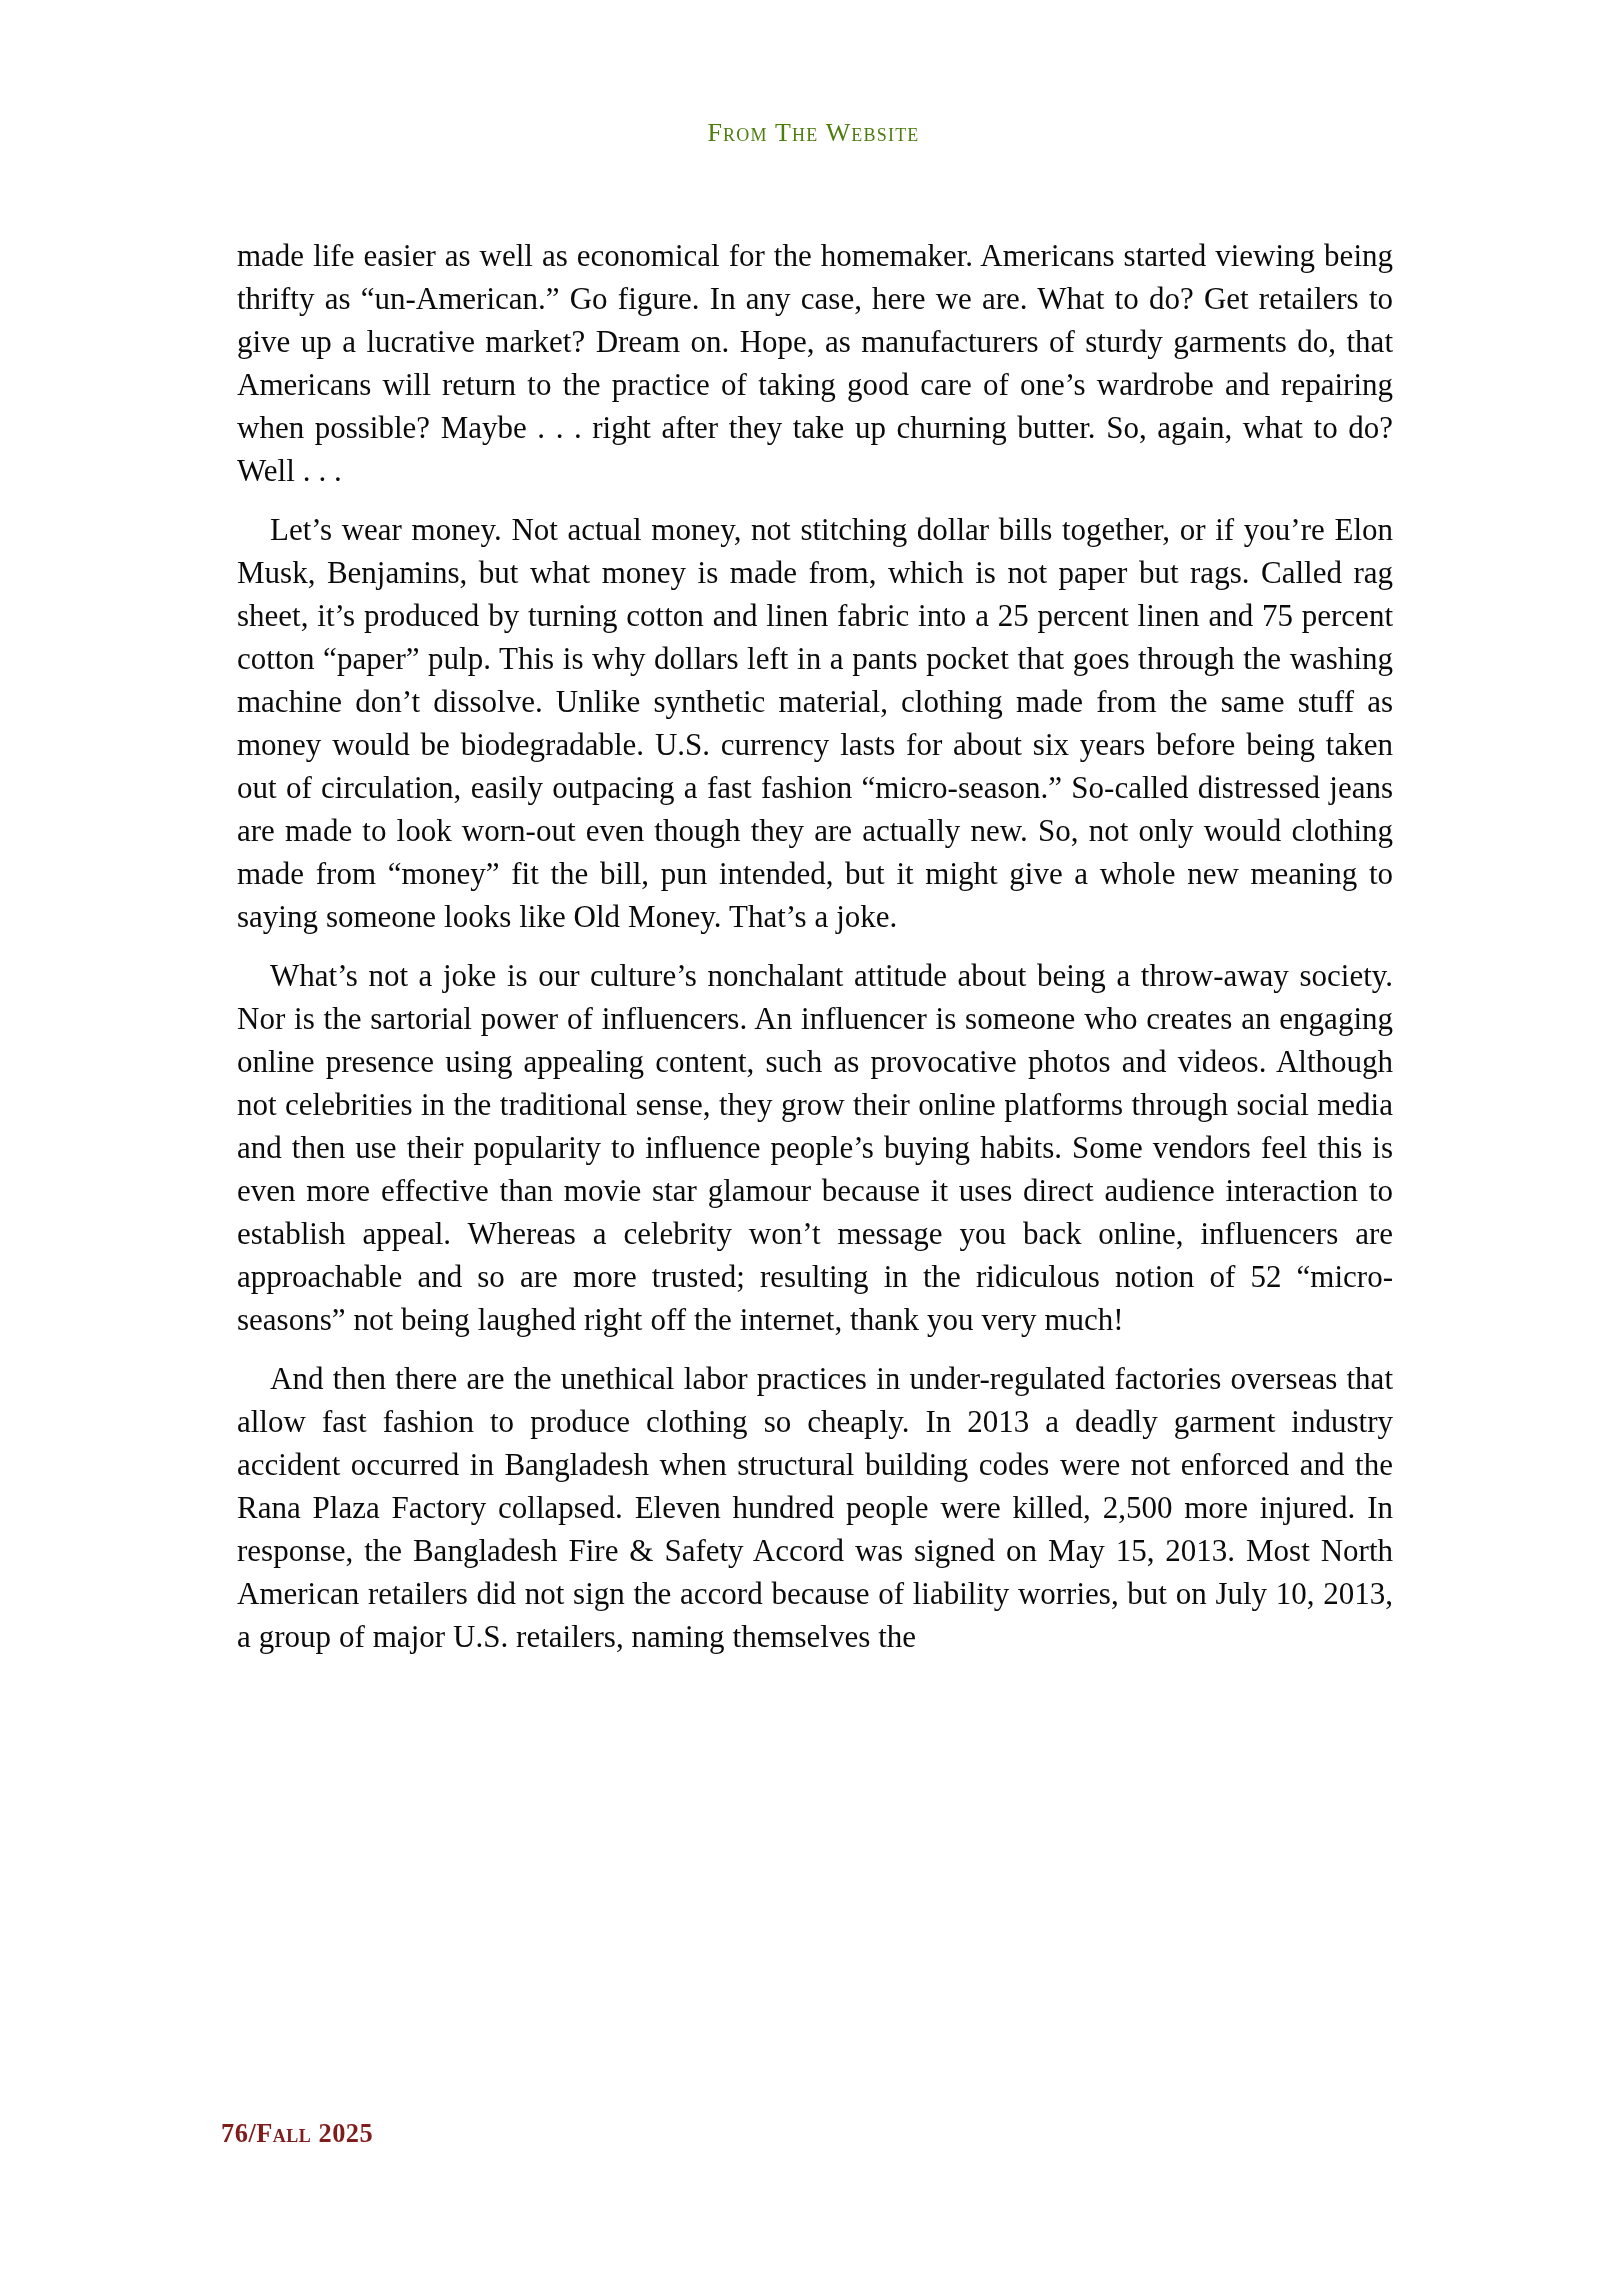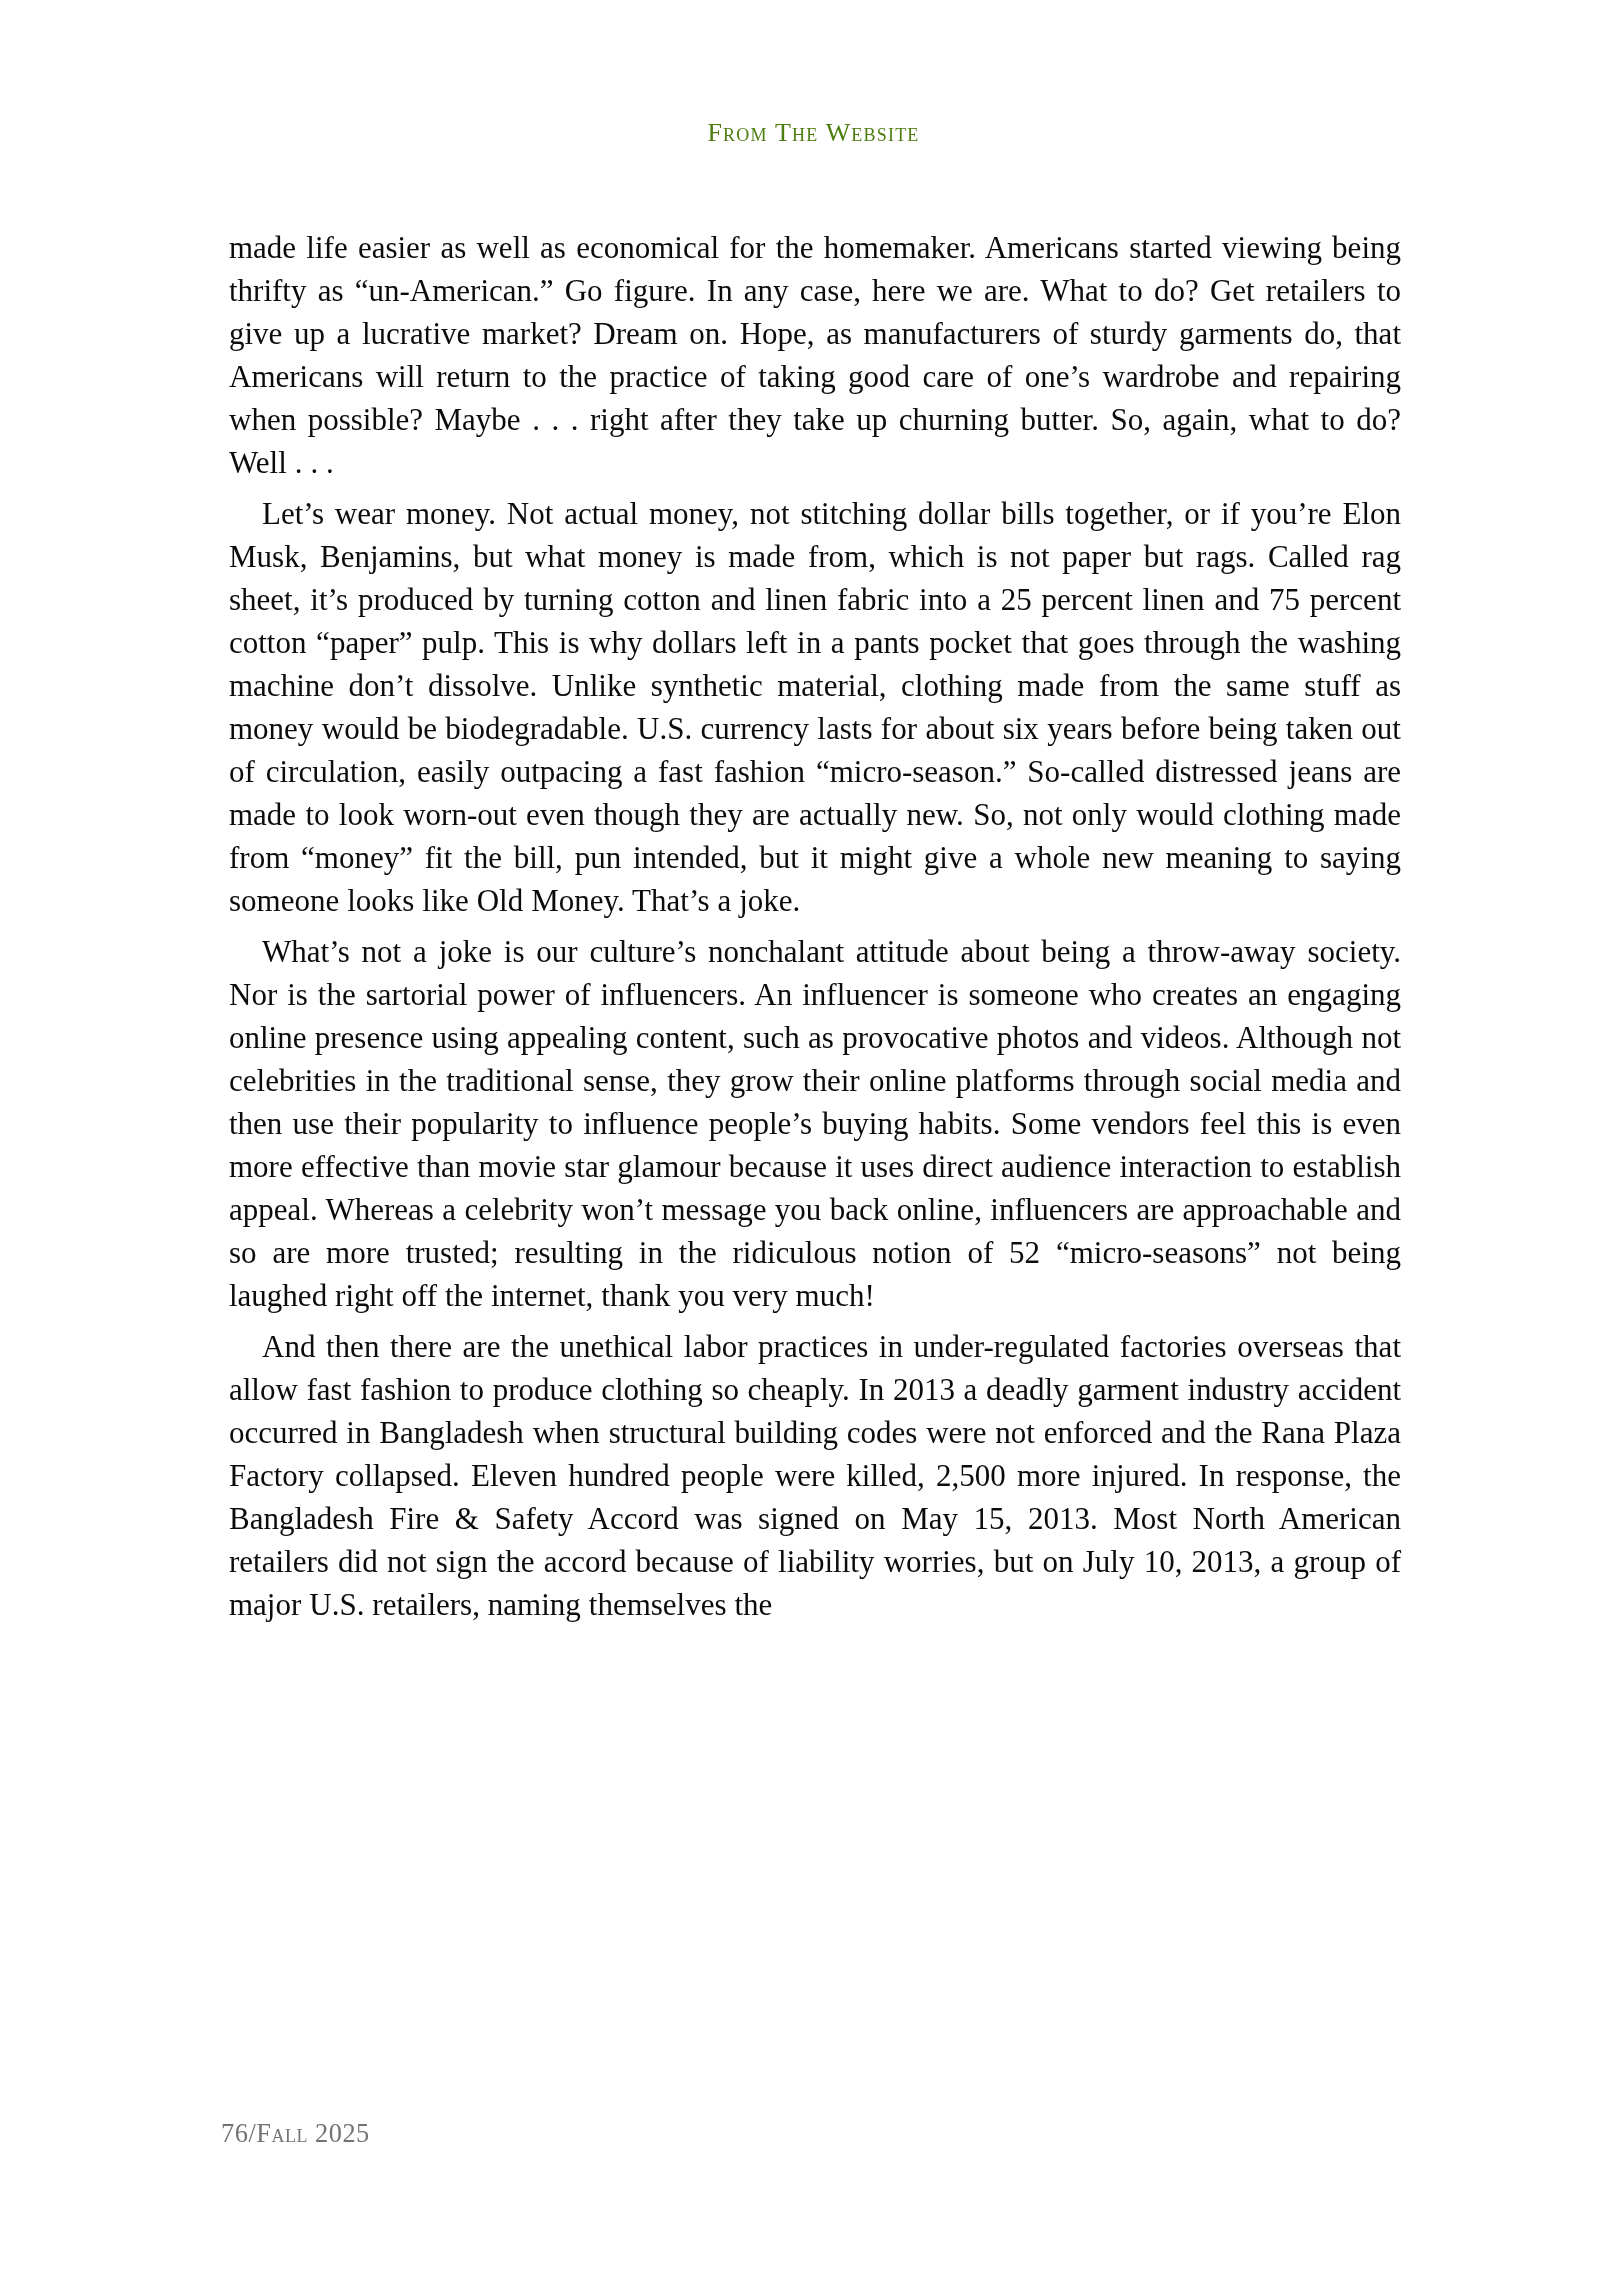--- a/index.html
+++ b/index.html
@@ -40,21 +40,21 @@
 
   
   .body-column {
     position: absolute;
     left: 221px;
     top: 218px;
     width: 1188px;
   }
 
   .para {
-    margin: 8px;
+    margin: 16px;
     font-size: 31px;
     line-height: 43px;
     text-align: justify;
     text-justify: inter-word;
     color: #0b0b0b;
     hyphens: none;
     -webkit-hyphens: none;
     word-spacing: 0.2px;
   }
   .para.indent {
@@ -65,22 +65,23 @@
   }
 
   
   .folio {
     position: absolute;
     left: 221px;
     top: 2119px;
     font-size: 26.4px;
     font-variant: small-caps;
     letter-spacing: 0.5px;
-    color: #737373;
+    color: #7f1d1d;
     line-height: 1.1;
+    font-weight: bold;
   }
 </style>
 </head>
 <body>
 
 <div class="page">
 
   <div class="running-head">From The Website</div>
 
   <div class="body-column">

